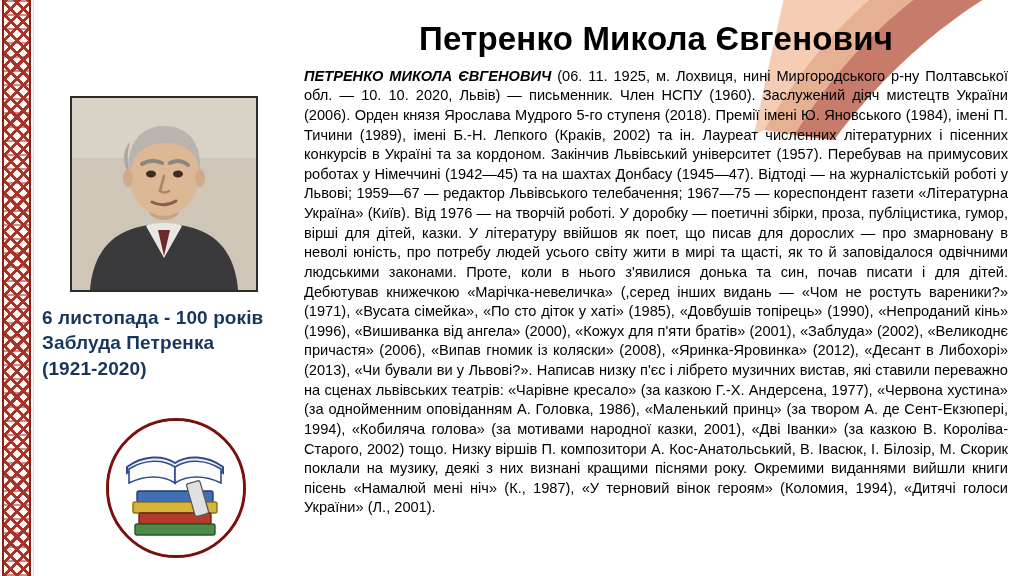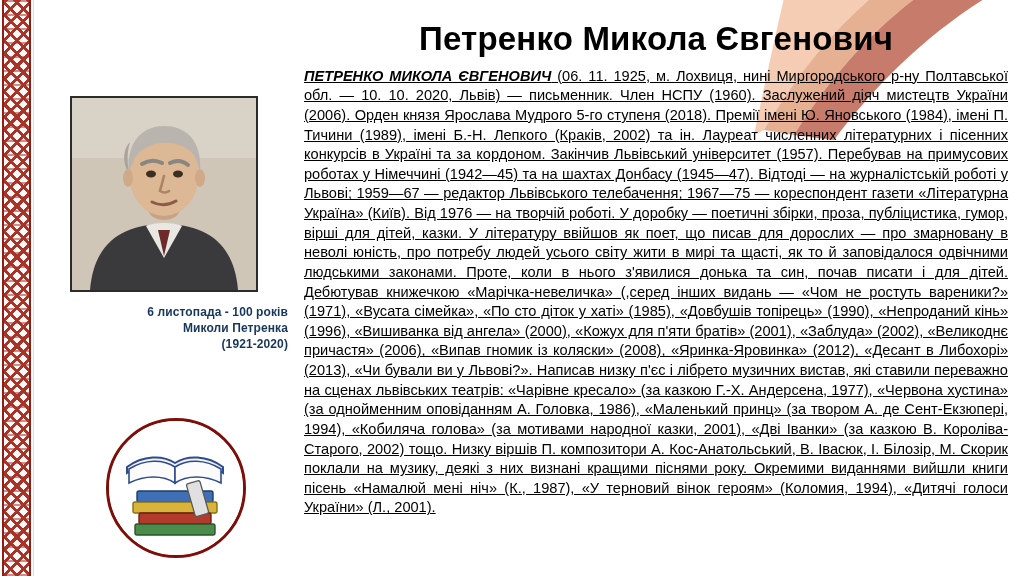--- a/index.html
+++ b/index.html
@@ -65,24 +65,24 @@
     border: 2px solid #2c2c2c;
     background: #d8cfc4;
     overflow: hidden;
   }
   .portrait-frame svg { display: block; }
 
   .caption {
     position: absolute;
     left: 8px; top: 305px;
     width: 246px;
-    text-align: right;
+    text-align: left;
     color: #17365d;
     font-weight: bold;
-    font-size: 12px;
+    font-size: 19px;
     line-height: 1.33;
     letter-spacing: .1px;
   }
 
   
   .emblem {
     position: absolute;
     left: 72px; top: 418px;
     width: 140px; height: 140px;
     border-radius: 50%;
@@ -108,21 +108,20 @@
     letter-spacing: .2px;
     line-height: 1.05;
   }
   .body-text {
     margin: 0;
     text-align: justify;
     font-size: 14.6px;
     line-height: 1.345;
     color: #000000;
     hyphens: none;
-    text-decoration: underline;
   }
   .body-text .lead {
     font-weight: bold;
     font-style: italic;
   }
 </style>
 </head>
 <body>
 
 <div class="page">
@@ -167,21 +166,21 @@
 
         <path d="M80,104 q12,6 24,-1" stroke="#8e5b4b" stroke-width="3" fill="none" stroke-linecap="round"></path>
 
         <ellipse cx="56" cy="80" rx="5" ry="9" fill="#d0aa88"></ellipse>
         <ellipse cx="128" cy="80" rx="5" ry="9" fill="#d0aa88"></ellipse>
       </svg>
     </div>
 
     <div class="caption">
       <div>6 листопада - 100 років</div>
-      <div>Миколи Петренка</div>
+      <div>Заблуда Петренка</div>
       <div>(1921-2020)</div>
     </div>
 
     <div class="emblem">
       <svg width="134" height="134" viewBox="0 0 134 134" xmlns="http://www.w3.org/2000/svg">
         <circle cx="67" cy="67" r="67" fill="#ffffff"></circle>
 
         <path d="M18,46 C34,34 54,34 66,42 C78,34 98,34 114,46 L114,52 C98,42 78,42 66,50 C54,42 34,42 18,52 Z" fill="#f2f2f2" stroke="#2f4b8f" stroke-width="2"></path>
         <path d="M20,48 C36,38 54,38 66,46 L66,62 C54,54 36,54 20,62 Z" fill="#fbfbfb" stroke="#2f4b8f" stroke-width="1.6"></path>
         <path d="M112,48 C96,38 78,38 66,46 L66,62 C78,54 96,54 112,62 Z" fill="#fbfbfb" stroke="#2f4b8f" stroke-width="1.6"></path>

